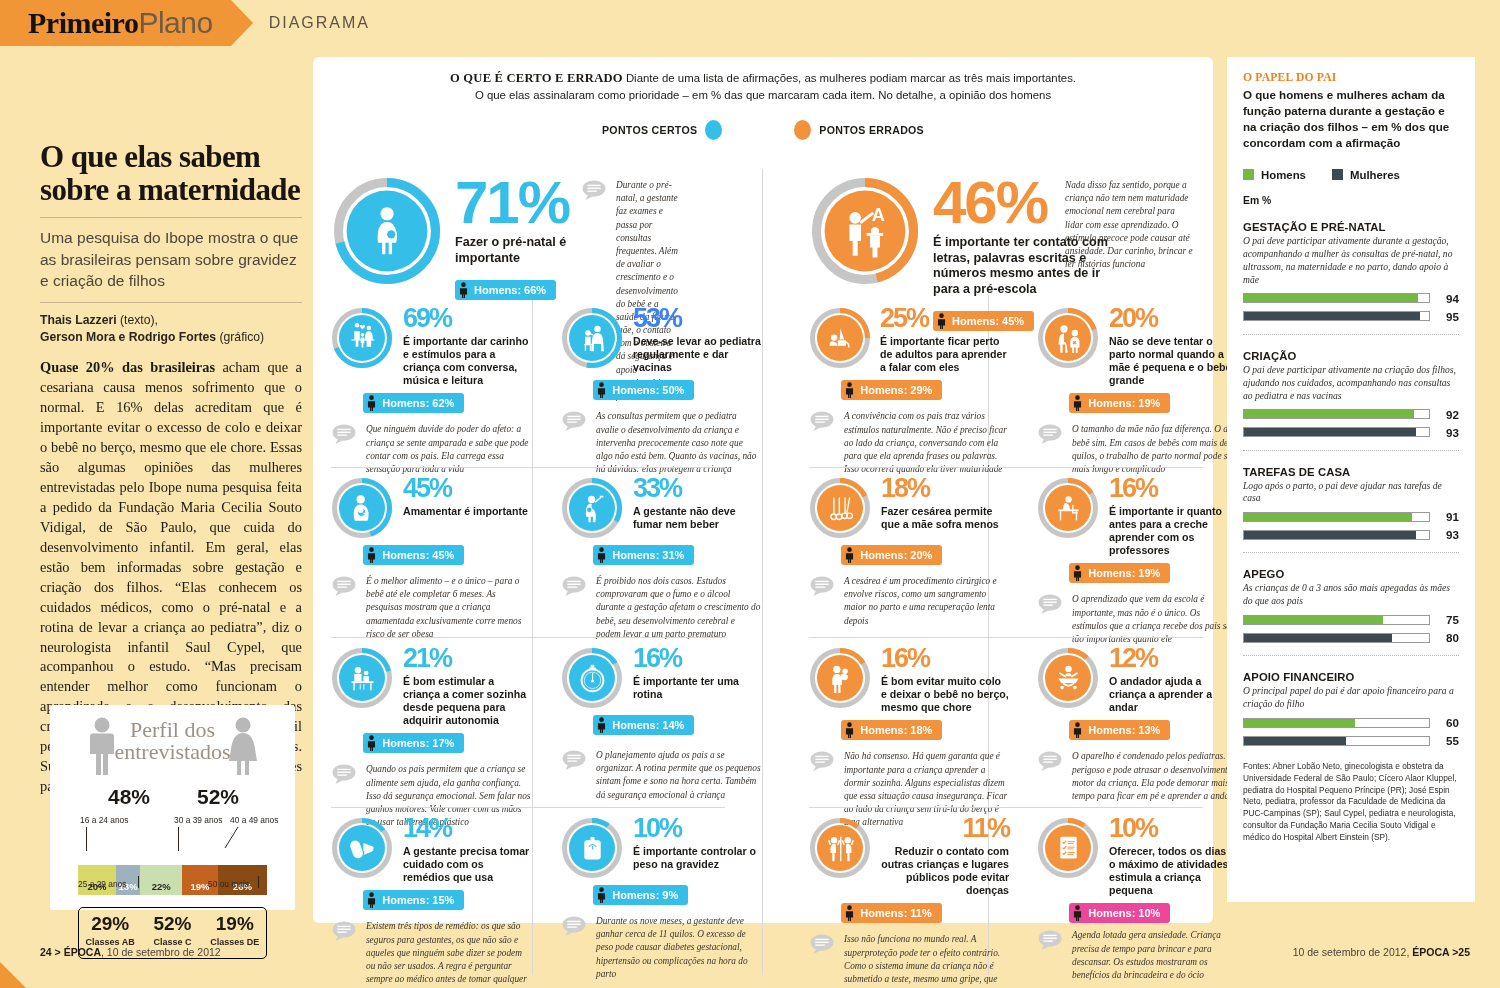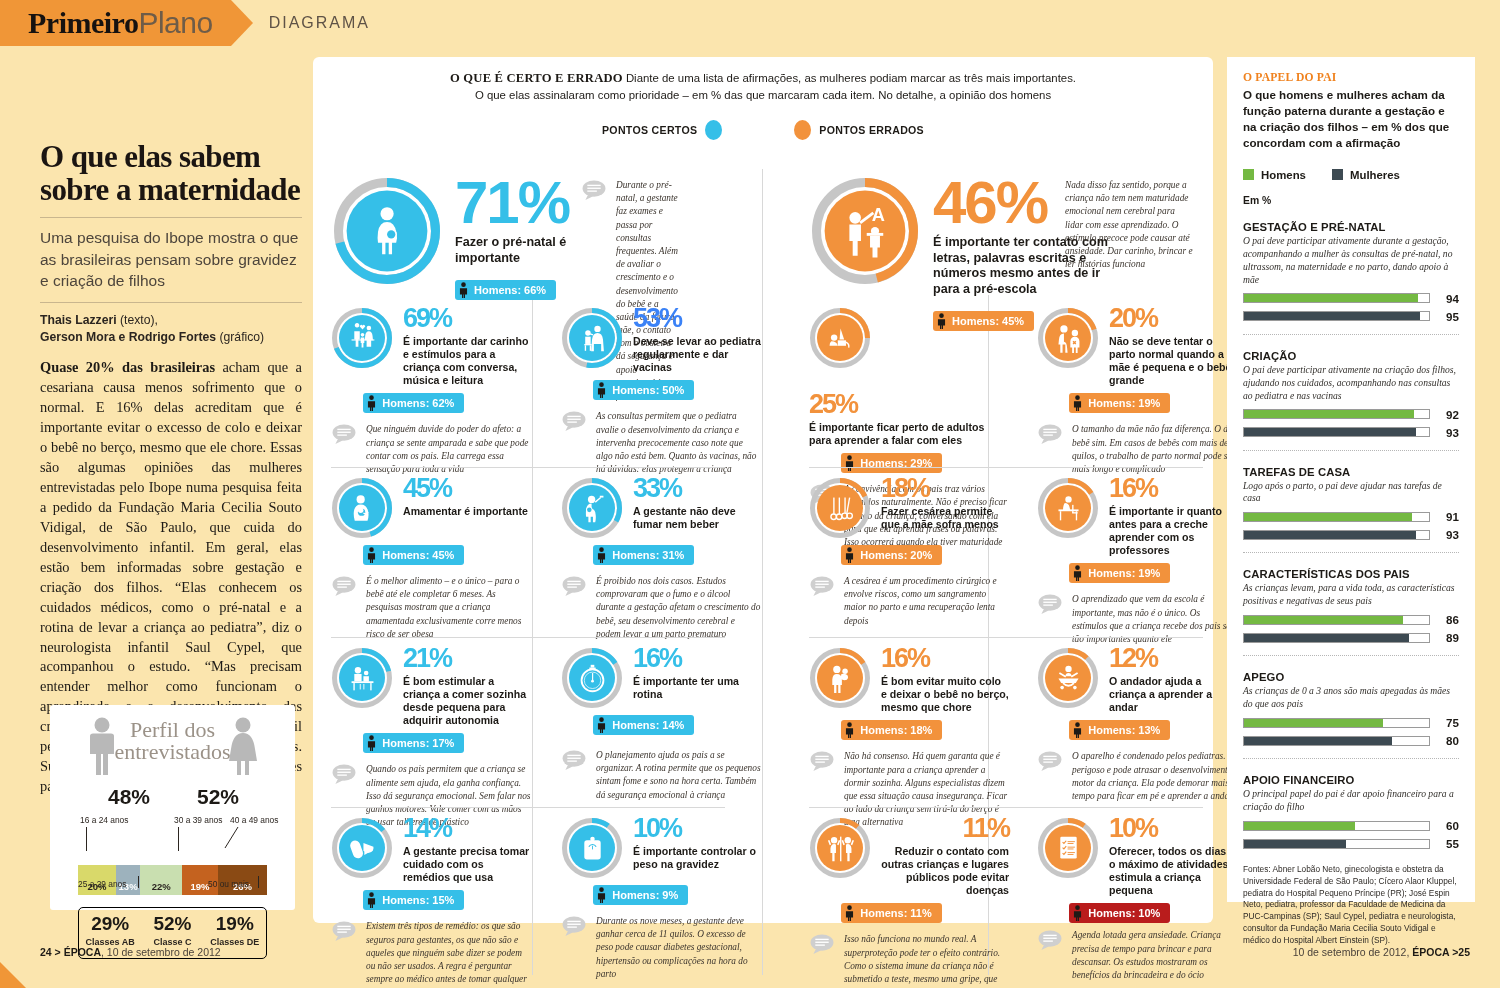--- a/index.html
+++ b/index.html
@@ -302,21 +302,21 @@
             <ellipse cx="13" cy="10" rx="12" ry="8.5" fill="#cfcfcf"></ellipse>
             <path d="M7 16 l-3 6 l8 -4z" fill="#cfcfcf"></path>
             <rect x="6" y="6" width="14" height="1.4" fill="#fff"></rect>
             <rect x="6" y="9" width="14" height="1.4" fill="#fff"></rect>
             <rect x="6" y="12" width="10" height="1.4" fill="#fff"></rect>
           </svg>
           <div class="note">Que ninguém duvide do poder do afeto: a criança se sente amparada e sabe que pode contar com os pais. Ela carrega essa sensação para toda a vida</div>
         </div>
       </div>
       <div class="cell" style="left: 496px; top: 138px; width: 200px;">
-        <div style="display:flex;gap:24px;flex-direction:column;">
+        <div style="display:flex;gap:9px;">
           <div style="position:relative;flex:0 0 62px;height:62px;"><svg width="62" height="62" viewBox="0 0 62 62">
               <circle cx="31" cy="31" r="27.5" fill="none" stroke="#c6c6c6" stroke-width="5"></circle>
               <circle cx="31" cy="31" r="27.5" fill="none" stroke="#f2923c" stroke-width="5" stroke-dasharray="43.19689898685966 172.78759594743863" transform="rotate(-90 31 31)"></circle>
               <circle cx="31" cy="31" r="23" fill="#f2923c"></circle>
             </svg><div style="position:absolute;left:15.5px;top:15.5px;width:31px;height:31px;"><svg viewBox="0 0 64 68" width="100%" height="100%">
                 <circle cx="18" cy="32" r="7" fill="#fff"></circle>
                 <path d="M12 40 q12 0 14 10 h-18 q0-7 4-10z" fill="#fff"></path>
                 <path d="M32 12 l8 24 l-10 0z" fill="#fff"></path>
                 <rect x="26" y="38" width="18" height="12" fill="#fff"></rect>
                 <path d="M44 42 q8 4 6 12" stroke="#fff" stroke-width="3" fill="none"></path>
@@ -842,21 +842,21 @@
                 <rect x="30" y="34" width="13" height="2" fill="#f2923c"></rect>
                 <path d="M19 44 l3 3 l5 -6" stroke="#f2923c" stroke-width="2.5" fill="none"></path>
                 <rect x="30" y="42" width="16" height="2" fill="#f2923c"></rect>
                 <rect x="30" y="46" width="13" height="2" fill="#f2923c"></rect>
               </svg></div></div>
           <div style="flex:1;">
             <div class="pctbig" style="font-size:27px;color:#f2923c">10%</div>
             <div class="celltitle" style="font-size:10.6px;margin-top:5px;">Oferecer, todos os dias, o máximo de atividades estimula a criança pequena</div>
           </div>
         </div>
-        <div style="margin-left:32.24px;margin-top:6px;"><span class="homens" style="background:#b91c1c">
+        <div style="margin-left:32.24px;margin-top:6px;"><span class="homens" style="background:#ec4899">
             <svg class="mini" viewBox="0 0 10 18">
               <circle cx="5" cy="3" r="2.6" fill="#1d1a16"></circle>
               <path d="M1 7 h8 v7 h-2.3 v4 h-1.4 v-4 h-0.6 v4 h-1.4 v-4 h-2.3z" fill="#1d1a16"></path>
             </svg>
             <span>Homens: 10%</span>
           </span></div>
         <div class="notewrap" style="margin-top:4px;">
           <svg class="bubble" viewBox="0 0 26 22">
             <ellipse cx="13" cy="10" rx="12" ry="8.5" fill="#cfcfcf"></ellipse>
             <path d="M7 16 l-3 6 l8 -4z" fill="#cfcfcf"></path>
@@ -936,37 +936,20 @@
         </div>
         <div class="barrow">
           <div class="track">
             <div class="fill dark" style="width:93%"></div>
           </div>
           <div class="bval">93</div>
         </div>
         <div class="dotted"></div>
       </div>
       <div class="rsec">
-        <h4>CARACTERÍSTICAS DOS PAIS</h4>
-        <p>As crianças levam, para a vida toda, as características positivas e negativas de seus pais</p>
-        <div class="barrow">
-          <div class="track">
-            <div class="fill green" style="width:86%"></div>
-          </div>
-          <div class="bval">86</div>
-        </div>
-        <div class="barrow">
-          <div class="track">
-            <div class="fill dark" style="width:89%"></div>
-          </div>
-          <div class="bval">89</div>
-        </div>
-        <div class="dotted"></div>
-      </div>
-      <div class="rsec">
         <h4>APEGO</h4>
         <p>As crianças de 0 a 3 anos são mais apegadas às mães do que aos pais</p>
         <div class="barrow">
           <div class="track">
             <div class="fill green" style="width:75%"></div>
           </div>
           <div class="bval">75</div>
         </div>
         <div class="barrow">
           <div class="track">

